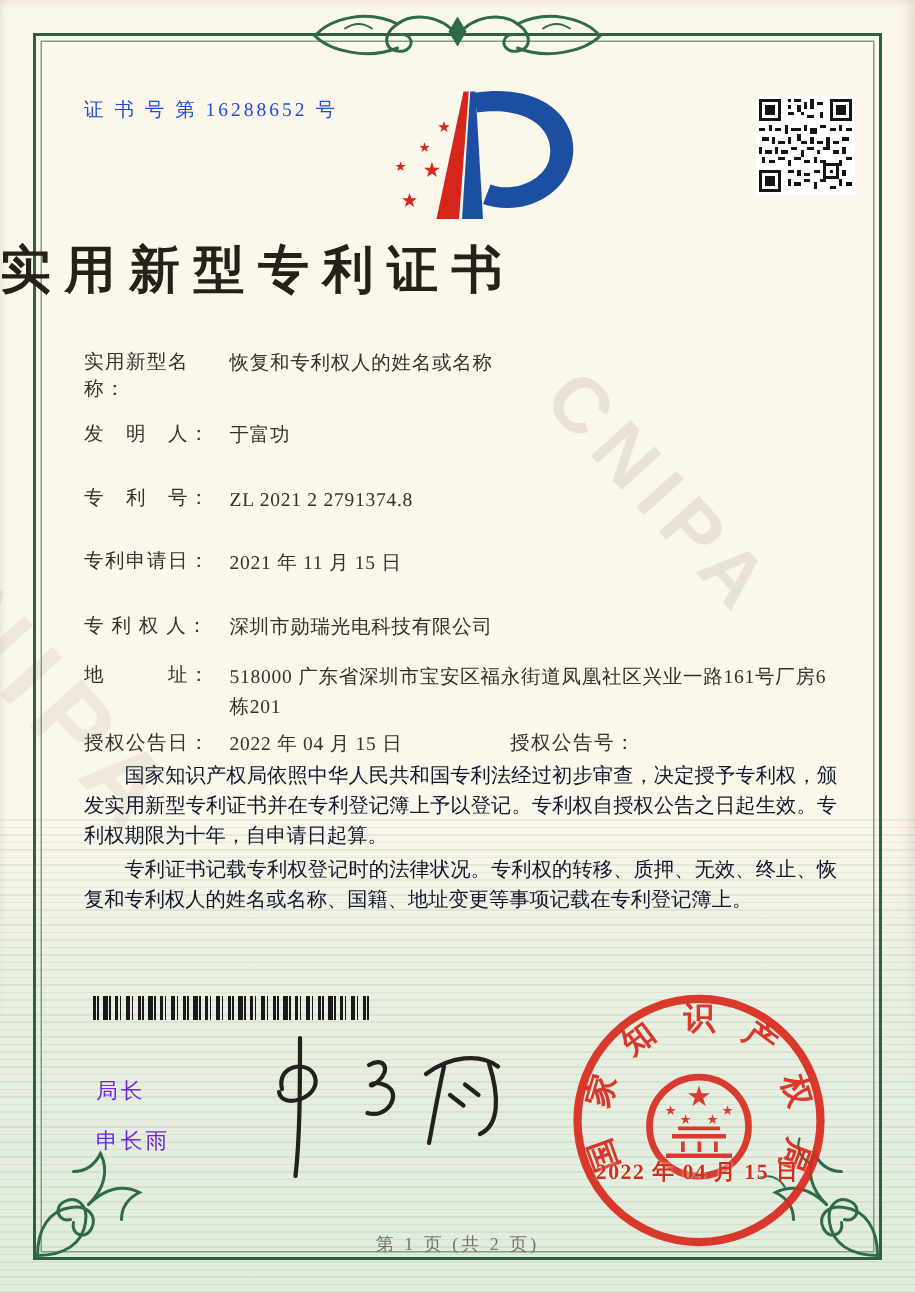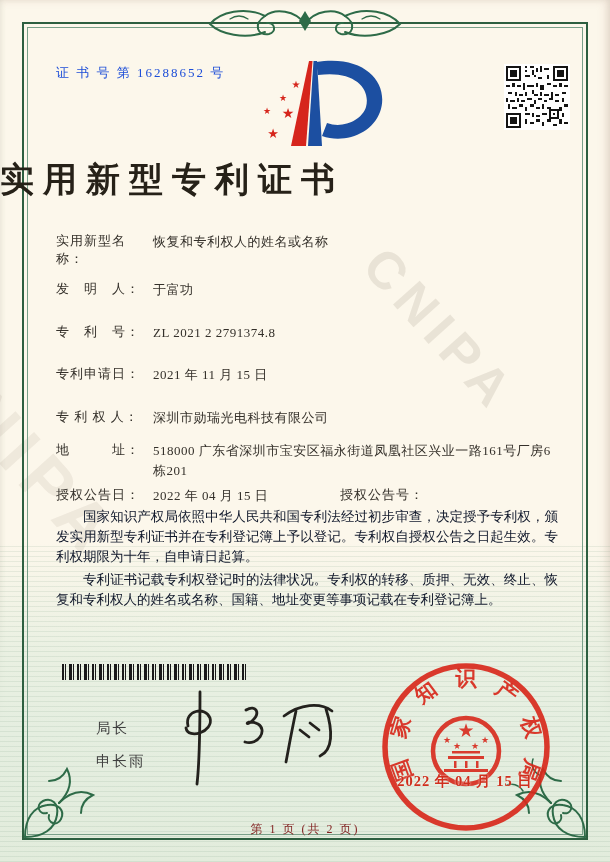--- a/index.html
+++ b/index.html
@@ -30,27 +30,27 @@
          font-size:34px;font-weight:700;letter-spacing:9px;color:#262118;}
   .frow{display:flex;position:absolute;left:56px;width:502px;font-size:13px;}
   .flabel{flex:none;width:97px;letter-spacing:1px;}
   .fvalue{flex:1;letter-spacing:.5px;line-height:1.55;}
   .pair{display:flex;}
   .pair.first{flex:none;width:284px;}
   .paras{position:absolute;left:56px;top:507px;width:502px;font-size:13.5px;line-height:1.48;text-align:justify;color:#0f172a;}
   .paras p{margin:0 0 3px 0;text-indent:2em;}
   .barcode{position:absolute;left:62px;top:664px;width:186px;height:16px;
     background:repeating-linear-gradient(90deg,#191919 0 2px,transparent 2px 3px,#191919 3px 4px,transparent 4px 7px,#191919 7px 10px,transparent 10px 11px,#191919 11px 12px,transparent 12px 15px);}
-  .director{position:absolute;left:64px;top:712px;font-size:14.5px;line-height:2.25;color:#404040;letter-spacing:2px;margin-left:32px;}
+  .director{position:absolute;left:64px;top:712px;font-size:14.5px;line-height:2.25;color:#6d28d9;letter-spacing:2px;}
   .signature{position:absolute;left:158px;top:686px;}
   .seal{position:absolute;left:378px;top:659px;width:176px;height:176px;}
   .seal-date{position:absolute;left:386px;top:772px;width:158px;text-align:center;
     font-size:14.5px;font-weight:700;color:#cf2f1d;letter-spacing:1px;
     text-shadow:0 0 2px rgba(255,255,255,.9);}
-  .footer{position:absolute;left:0;bottom:24px;width:100%;text-align:center;font-size:12px;letter-spacing:2px;color:#7f1d1d;}
+  .footer{position:absolute;left:0;bottom:24px;width:100%;text-align:center;font-size:12px;letter-spacing:2px;color:#737373;}
   .wm{position:absolute;font-family:"Liberation Sans","DejaVu Sans",sans-serif;font-weight:700;pointer-events:none;}
   .wm1{left:396px;top:236px;font-size:52px;letter-spacing:8px;color:rgba(145,132,112,.17);transform:rotate(48deg);transform-origin:left top;}
   .wm2{left:-36px;top:330px;font-size:68px;letter-spacing:10px;color:rgba(145,132,112,.12);transform:rotate(48deg);transform-origin:left top;}
 </style>
 </head>
 <body>
 
 <div class="page">
 
   <div class="guilloche"></div>

